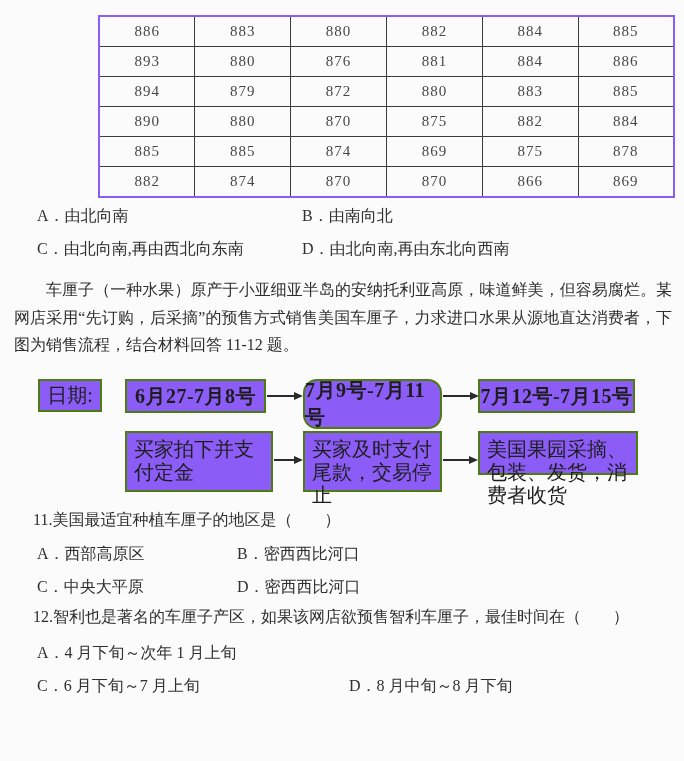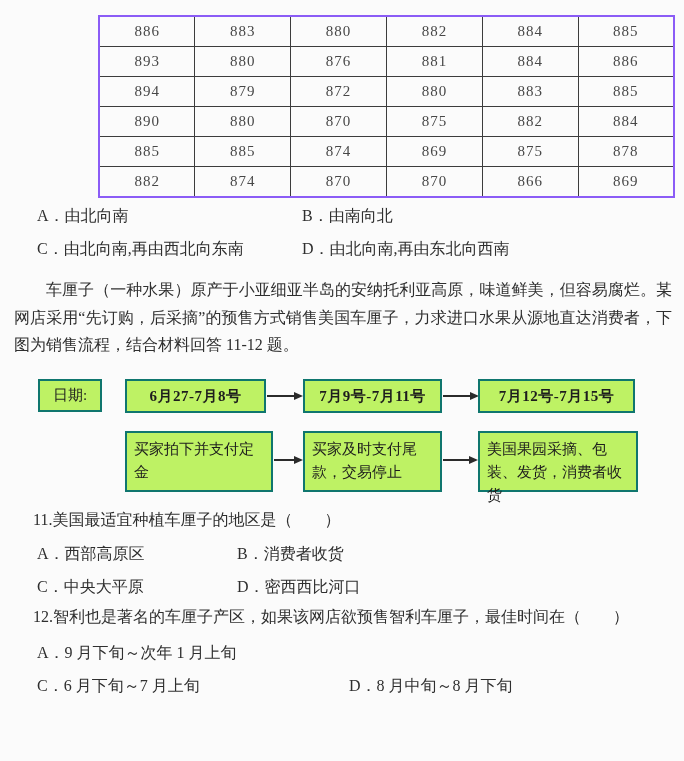--- a/index.html
+++ b/index.html
@@ -30,22 +30,22 @@
   .line { position: absolute; font-size: 16px; white-space: nowrap; margin-left: 19px; }
   .passage {
     position: absolute; left: 14px; top: 276px; width: 658px;
     font-size: 16px; line-height: 27.5px;
     text-indent: 2em; text-align: justify;
   }
 
   
   .fbox {
     position: absolute; box-sizing: border-box;
-    border: 2px solid #0f766e; background: #bef264;
-    font-size: 15px; color: #1d1d1d;
+    border: 2px solid #4d7c0f; background: #8b5cf6;
+    font-size: 20px; color: #1d1d1d;
   }
   .fbox.flabel { display: flex; align-items: center; justify-content: center; }
   .fbox.fdate  { display: flex; align-items: center; justify-content: center;
                  font-weight: bold; letter-spacing: 0.5px; }
   .fbox.fproc  { padding: 5px 7px; line-height: 23px; }
   .arrow { position: absolute; height: 0; border-top: 2px solid #2b2b2b; }
   .arrow::after {
     content: ""; position: absolute; right: -2px; top: -5px;
     width: 0; height: 0;
     border-left: 9px solid #2b2b2b;
@@ -114,35 +114,35 @@
   <div class="line" style="left:18px; top:206px;">A．由北向南</div>
   <div class="line" style="left:283px; top:206px;">B．由南向北</div>
   <div class="line" style="left:18px; top:239px;">C．由北向南,再由西北向东南</div>
   <div class="line" style="left:283px; top:239px;">D．由北向南,再由东北向西南</div>
 
   <div class="passage">车厘子（一种水果）原产于小亚细亚半岛的安纳托利亚高原，味道鲜美，但容易腐烂。某网店采用“先订购，后采摘”的预售方式销售美国车厘子，力求进口水果从源地直达消费者，下图为销售流程，结合材料回答 11-12 题。</div>
 
   <div class="fbox flabel" style="left:38px; top:379px; width:64px; height:33px;">日期:</div>
   <div class="fbox fdate" style="left:125px; top:379px; width:141px; height:34px;">6月27-7月8号</div>
   <div class="arrow" style="left:267px; top:395px; width:34px;"></div>
-  <div class="fbox fdate" style="left:303px; top:379px; width:139px; height:34px;">7月9号-7月11号</div>
+  <div class="fbox fdate" style="left:303px; top:379px; width:139px; height:50px;border-radius:14px;">7月9号-7月11号</div>
   <div class="arrow" style="left:443px; top:395px; width:34px;"></div>
   <div class="fbox fdate" style="left:478px; top:379px; width:157px; height:34px;">7月12号-7月15号</div>
 
   <div class="fbox fproc" style="left:125px; top:431px; width:148px; height:61px;">买家拍下并支付定金</div>
   <div class="arrow" style="left:274px; top:459px; width:27px;"></div>
   <div class="fbox fproc" style="left:303px; top:431px; width:139px; height:61px;">买家及时支付尾款，交易停止</div>
   <div class="arrow" style="left:443px; top:459px; width:33px;"></div>
-  <div class="fbox fproc" style="left:478px; top:431px; width:160px; height:61px;">美国果园采摘、包装、发货，消费者收货</div>
+  <div class="fbox fproc" style="left:478px; top:431px; width:160px; height:44px;">美国果园采摘、包装、发货，消费者收货</div>
 
   <div class="line" style="left:14px; top:510px;">11.美国最适宜种植车厘子的地区是（　　）</div>
   <div class="line" style="left:18px; top:544px;">A．西部高原区</div>
-  <div class="line" style="left:218px; top:544px;">B．消费者收货</div>
+  <div class="line" style="left:218px; top:544px;">B．密西西比河口</div>
   <div class="line" style="left:18px; top:577px;">C．中央大平原</div>
   <div class="line" style="left:218px; top:577px;">D．密西西比河口</div>
 
   <div class="line" style="left:14px; top:607px;">12.智利也是著名的车厘子产区，如果该网店欲预售智利车厘子，最佳时间在（　　）</div>
-  <div class="line" style="left:18px; top:643px;">A．9 月下旬～次年 1 月上旬</div>
+  <div class="line" style="left:18px; top:643px;">A．4 月下旬～次年 1 月上旬</div>
   <div class="line" style="left:18px; top:676px;">C．6 月下旬～7 月上旬</div>
   <div class="line" style="left:330px; top:676px;">D．8 月中旬～8 月下旬</div>
 
 
 </div>
 
 </body></html>

